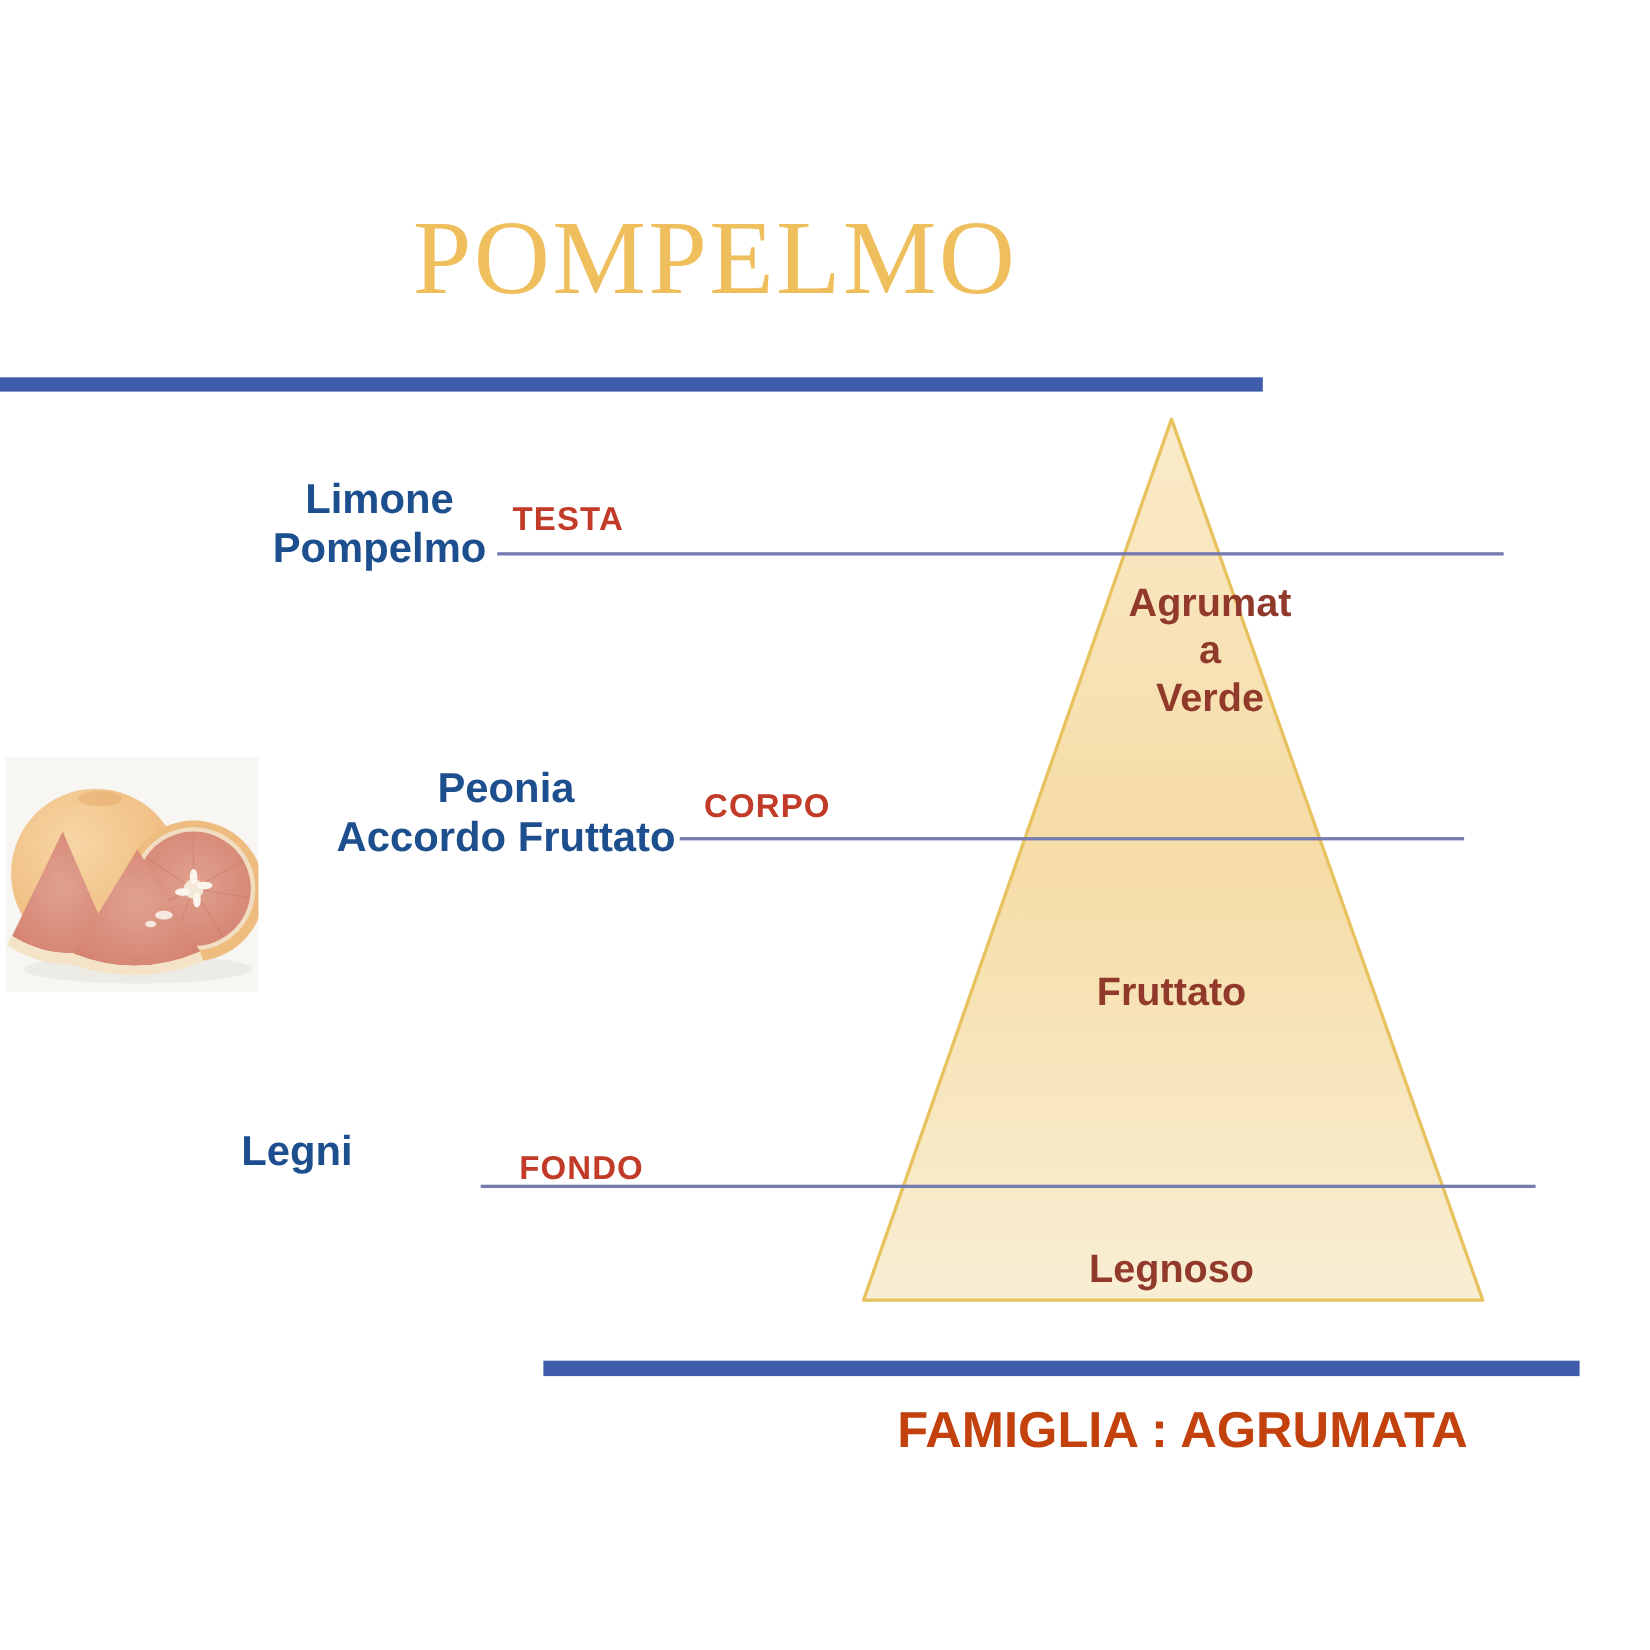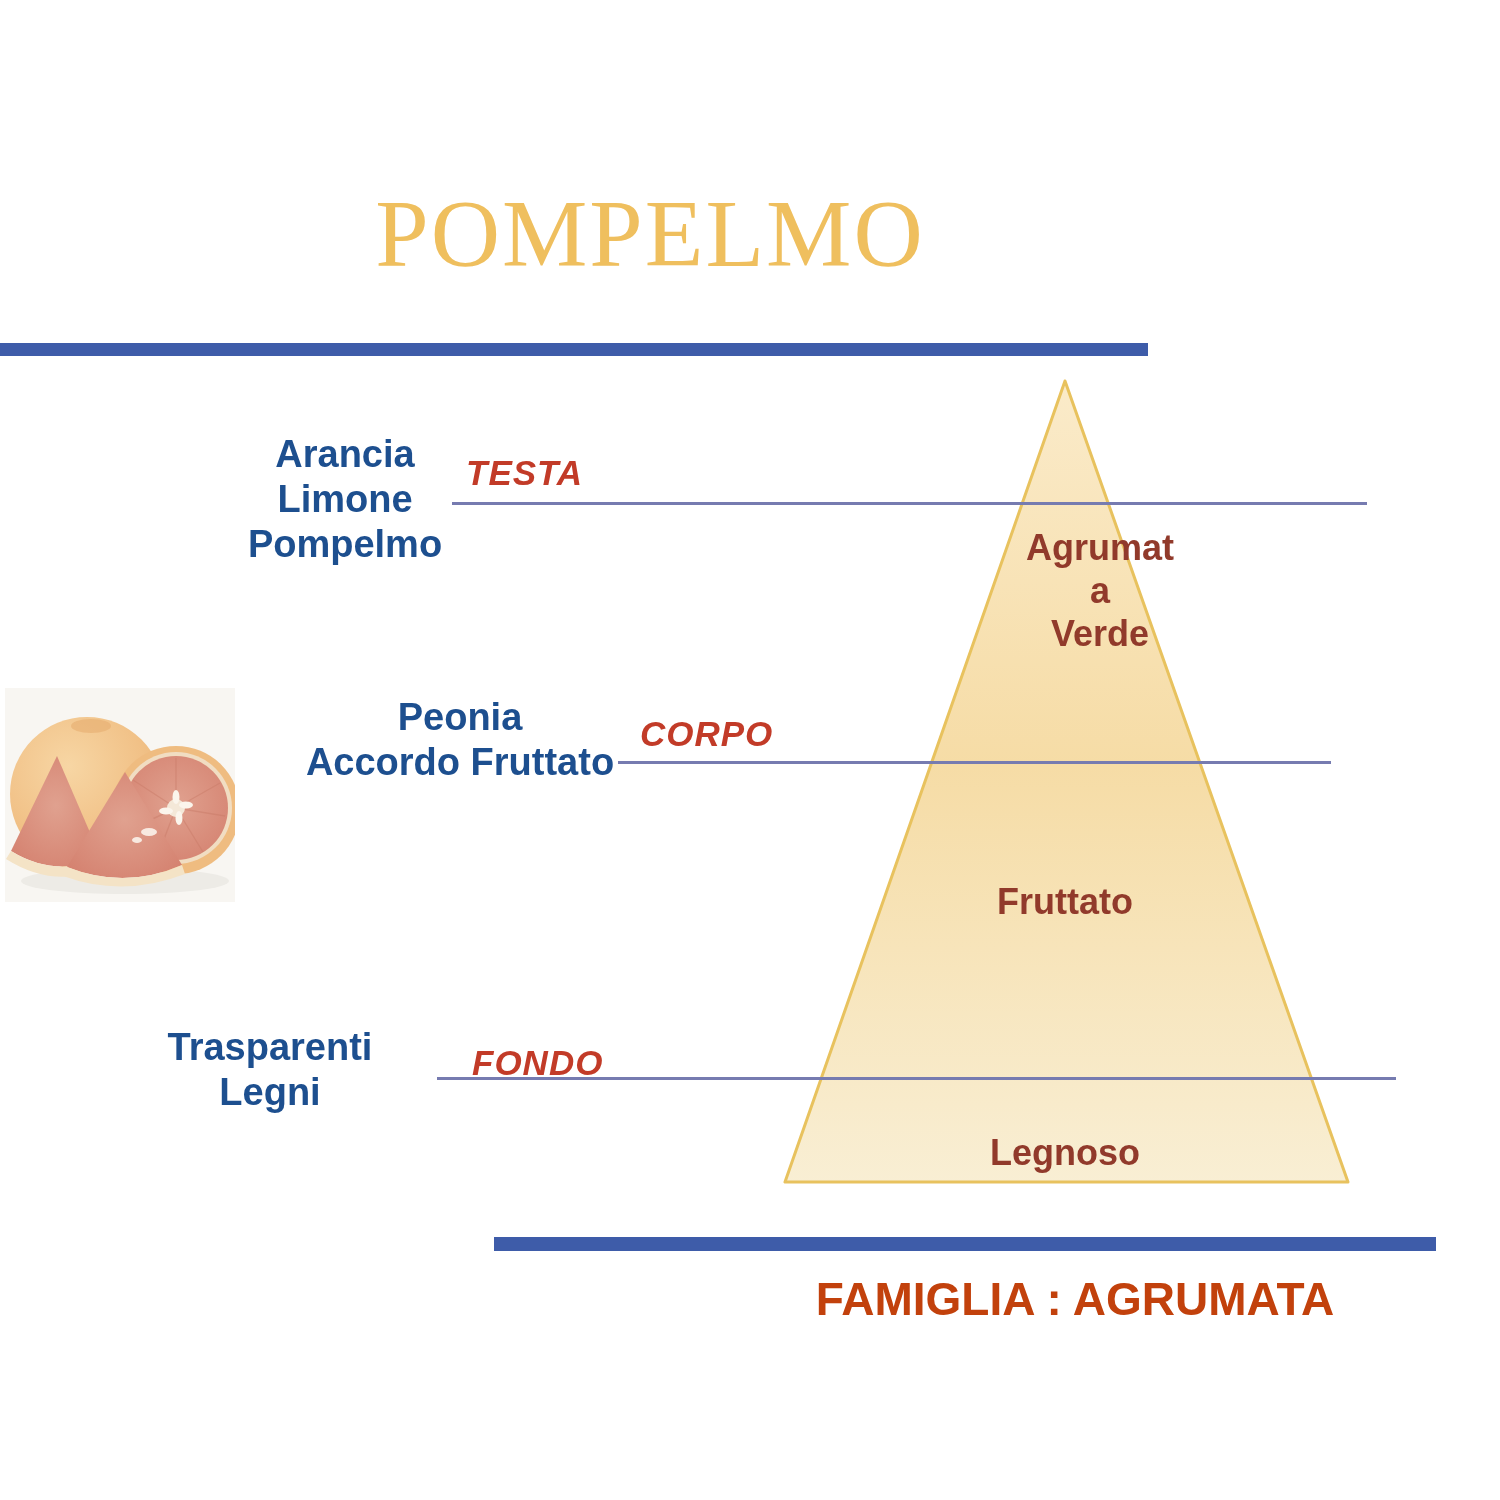--- a/index.html
+++ b/index.html
@@ -35,24 +35,23 @@
     line-height: 45px;
   }
   .notes-testa { left: 170px; top: 432px;  width: 350px; }
   .notes-corpo { left: 285px; top: 695px;  width: 350px; }
   .notes-fondo { left: 95px;  top: 1025px; width: 350px; }
 
   .level-label {
     position: absolute;
     color: #c23b28;
     font-weight: bold;
-    font-size: 35px;
+    font-size: 30px;
     line-height: 41px;
     letter-spacing: 1px;
-    font-style: italic;
   }
   .level-testa { left: 466px; top: 452px; }
   .level-corpo { left: 640px; top: 713px; }
   .level-fondo { left: 472px; top: 1042px; }
 
   .rule { position: absolute; height: 3px; background: #767bb0; }
   .rule-testa { left: 452px; top: 502px;  width: 915px; }
   .rule-corpo { left: 618px; top: 761px;  width: 713px; }
   .rule-fondo { left: 437px; top: 1077px; width: 959px; }
 
@@ -146,21 +145,20 @@
       <linearGradient id="pyrG" x1="0" y1="0" x2="0" y2="1">
         <stop offset="0%" stop-color="#fae9c5"></stop>
         <stop offset="48%" stop-color="#f5d99e"></stop>
         <stop offset="100%" stop-color="#f8edd0"></stop>
       </linearGradient>
     </defs>
     <polygon points="295,9 15,810 578,810" fill="url(#pyrG)" fill-opacity="0.92" stroke="#e8c25e" stroke-width="3" stroke-linejoin="round"></polygon>
   </svg>
 
   <div class="notes notes-testa">
-    <div>Arancia</div>
     <div>Limone</div>
     <div>Pompelmo</div>
   </div>
   <div class="level-label level-testa">TESTA</div>
   <div class="rule rule-testa"></div>
   <div class="accord accord-testa">
     <div>Agrumat</div>
     <div>a</div>
     <div>Verde</div>
   </div>
@@ -169,21 +167,20 @@
     <div>Peonia</div>
     <div>Accordo Fruttato</div>
   </div>
   <div class="level-label level-corpo">CORPO</div>
   <div class="rule rule-corpo"></div>
   <div class="accord accord-corpo">
     <div>Fruttato</div>
   </div>
 
   <div class="notes notes-fondo">
-    <div>Trasparenti</div>
     <div>Legni</div>
   </div>
   <div class="level-label level-fondo">FONDO</div>
   <div class="rule rule-fondo"></div>
   <div class="accord accord-fondo">
     <div>Legnoso</div>
   </div>
 
   <div class="bar bar-bottom"></div>
 

